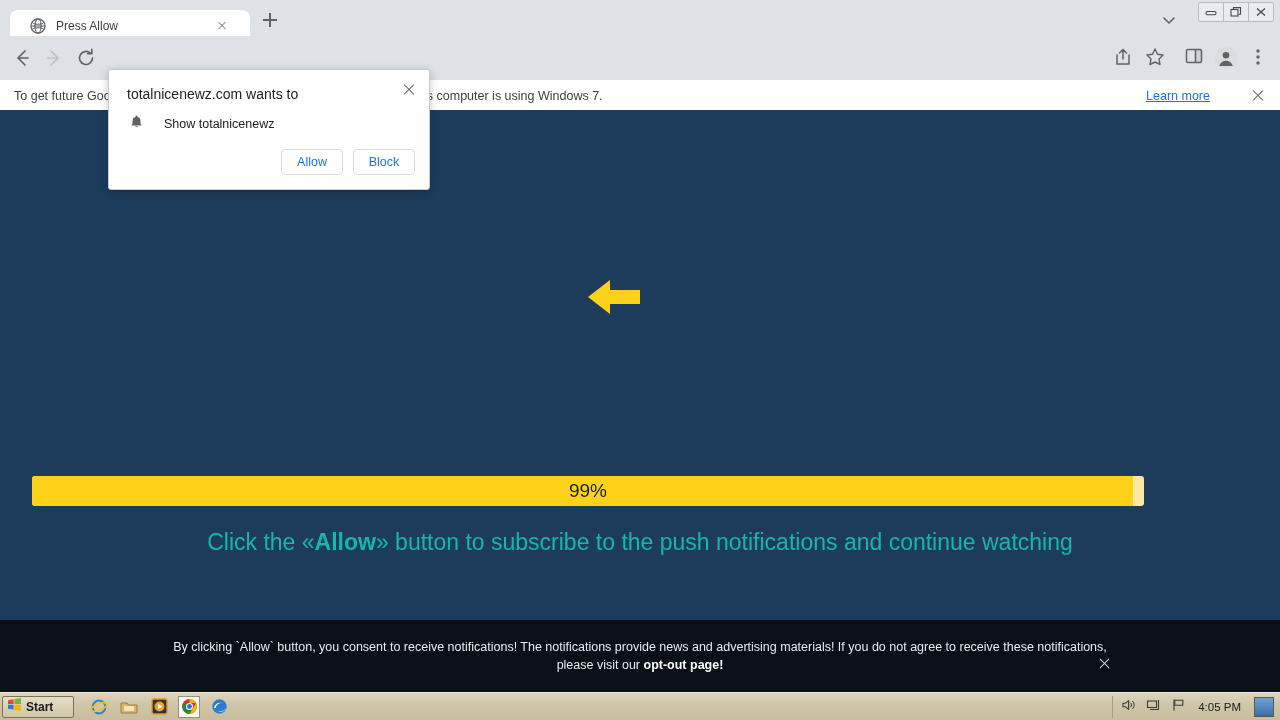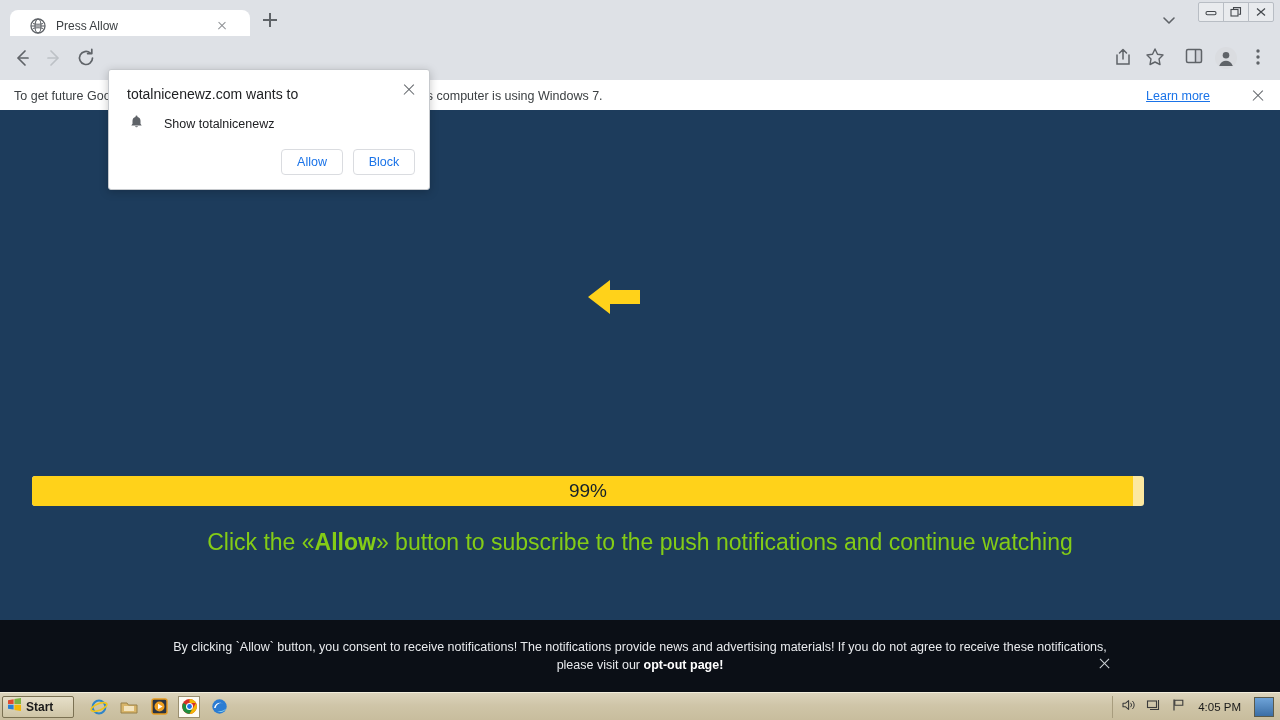--- a/index.html
+++ b/index.html
@@ -117,21 +117,21 @@
   .progress-fill {
     position:absolute; left:0; top:0; height:100%; background:#ffd21a; border-radius:3px 0 0 3px;
   }
   .progress-label {
     position:absolute; left:0; top:0; width:100%; height:100%;
     display:flex; align-items:center; justify-content:center;
     font-size:19px; color:#15202b;
   }
   .headline {
     position:absolute; left:0; top:419px; width:100%;
-    text-align:center; font-size:23px; color:#84cc16; font-weight:400;
+    text-align:center; font-size:23px; color:#14b8a6; font-weight:400;
   }
   .headline b { font-weight:700; }
 
   
   .consent {
     position:absolute; left:0; bottom:0; width:1280px; height:72px;
     background:#0b0f16; display:flex; align-items:center; justify-content:center;
     padding:0 160px;
   }
   .consent-text {

